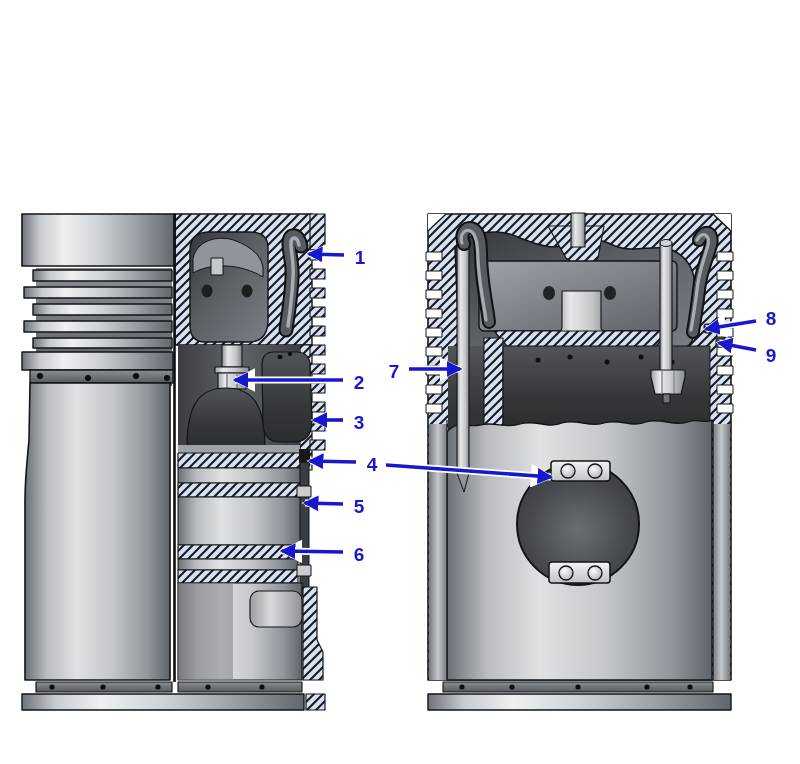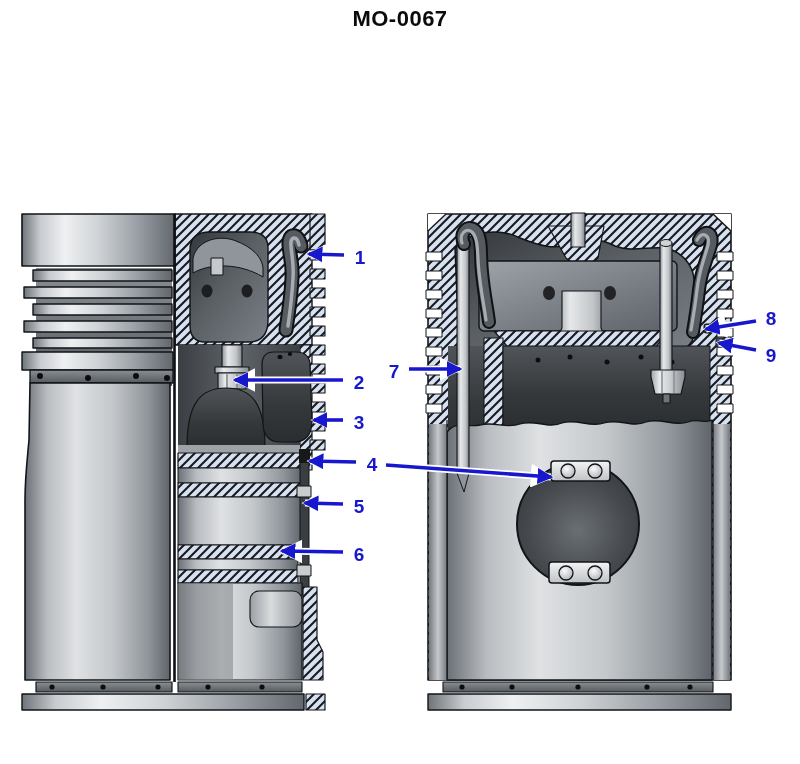--- a/index.html
+++ b/index.html
@@ -8,21 +8,20 @@
   .title{position:absolute;top:6px;left:0;width:100%;text-align:center;
          font-size:22px;font-weight:bold;color:#0b0b0b;letter-spacing:.5px;}
   svg{position:absolute;top:0;left:0;}
   .callout-label{font-family:"Liberation Sans", sans-serif;font-weight:bold;font-size:19px;
                  paint-order:stroke;stroke:#ffffff;stroke-width:2px;}
 </style>
 </head>
 <body>
 
 <div class="page">
-  <div class="title">MO-0067</div>
 
   <svg id="diagram" width="800" height="764" viewBox="0 0 800 764">
     <defs>
       <pattern id="h" patternUnits="userSpaceOnUse" width="9" height="9">
         <rect width="9" height="9" fill="#d7e1f0"></rect>
         <path d="M0,9 L9,0 M-4.5,4.5 L4.5,-4.5 M4.5,13.5 L13.5,4.5" stroke="#181b20" stroke-width="2.1"></path>
       </pattern>
       <linearGradient id="gMetalWide" x1="0" y1="0" x2="1" y2="0">
         <stop offset="0" stop-color="#6f747a"></stop>
           <stop offset=".12" stop-color="#c9ccd0"></stop>

